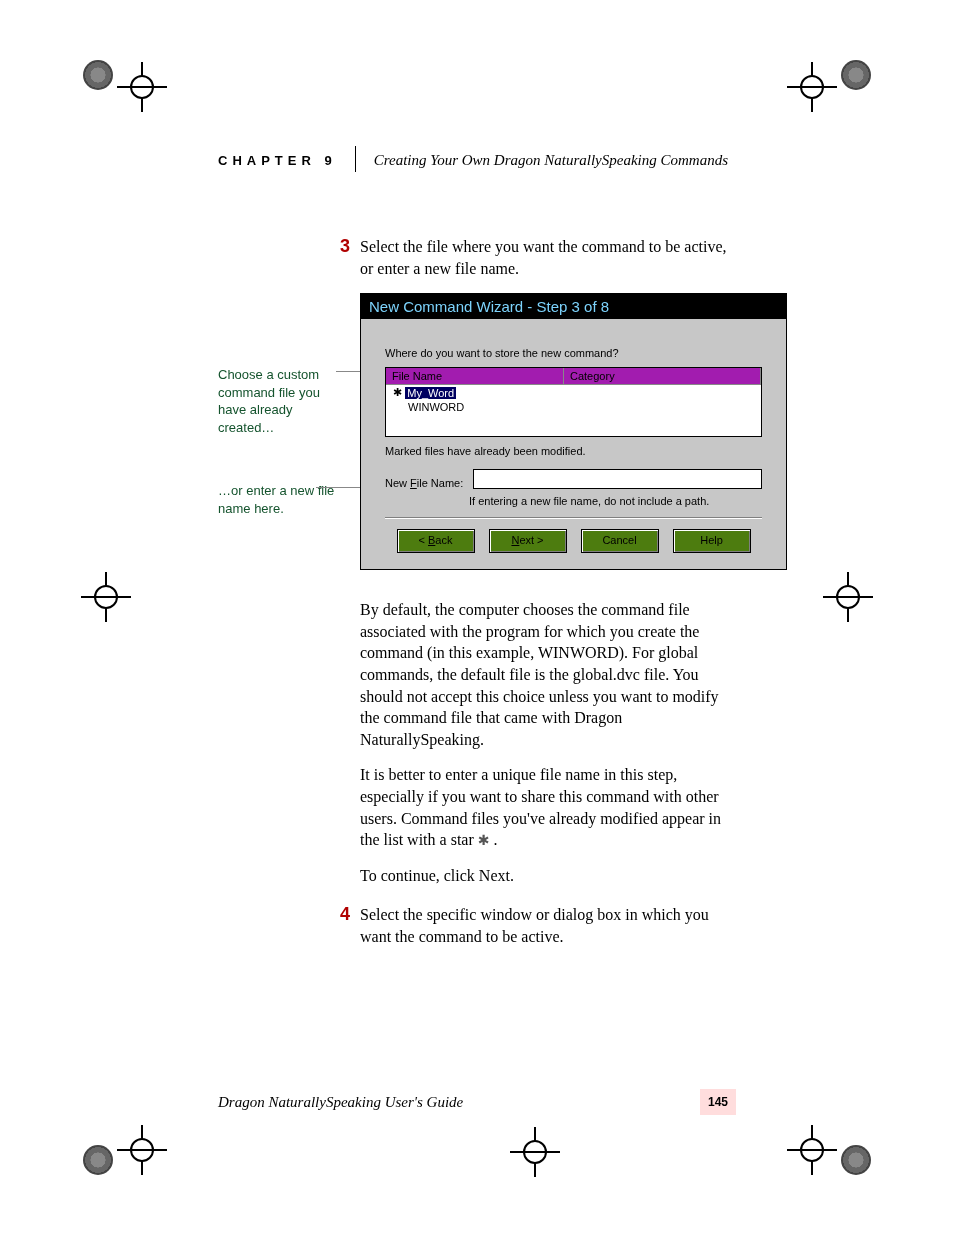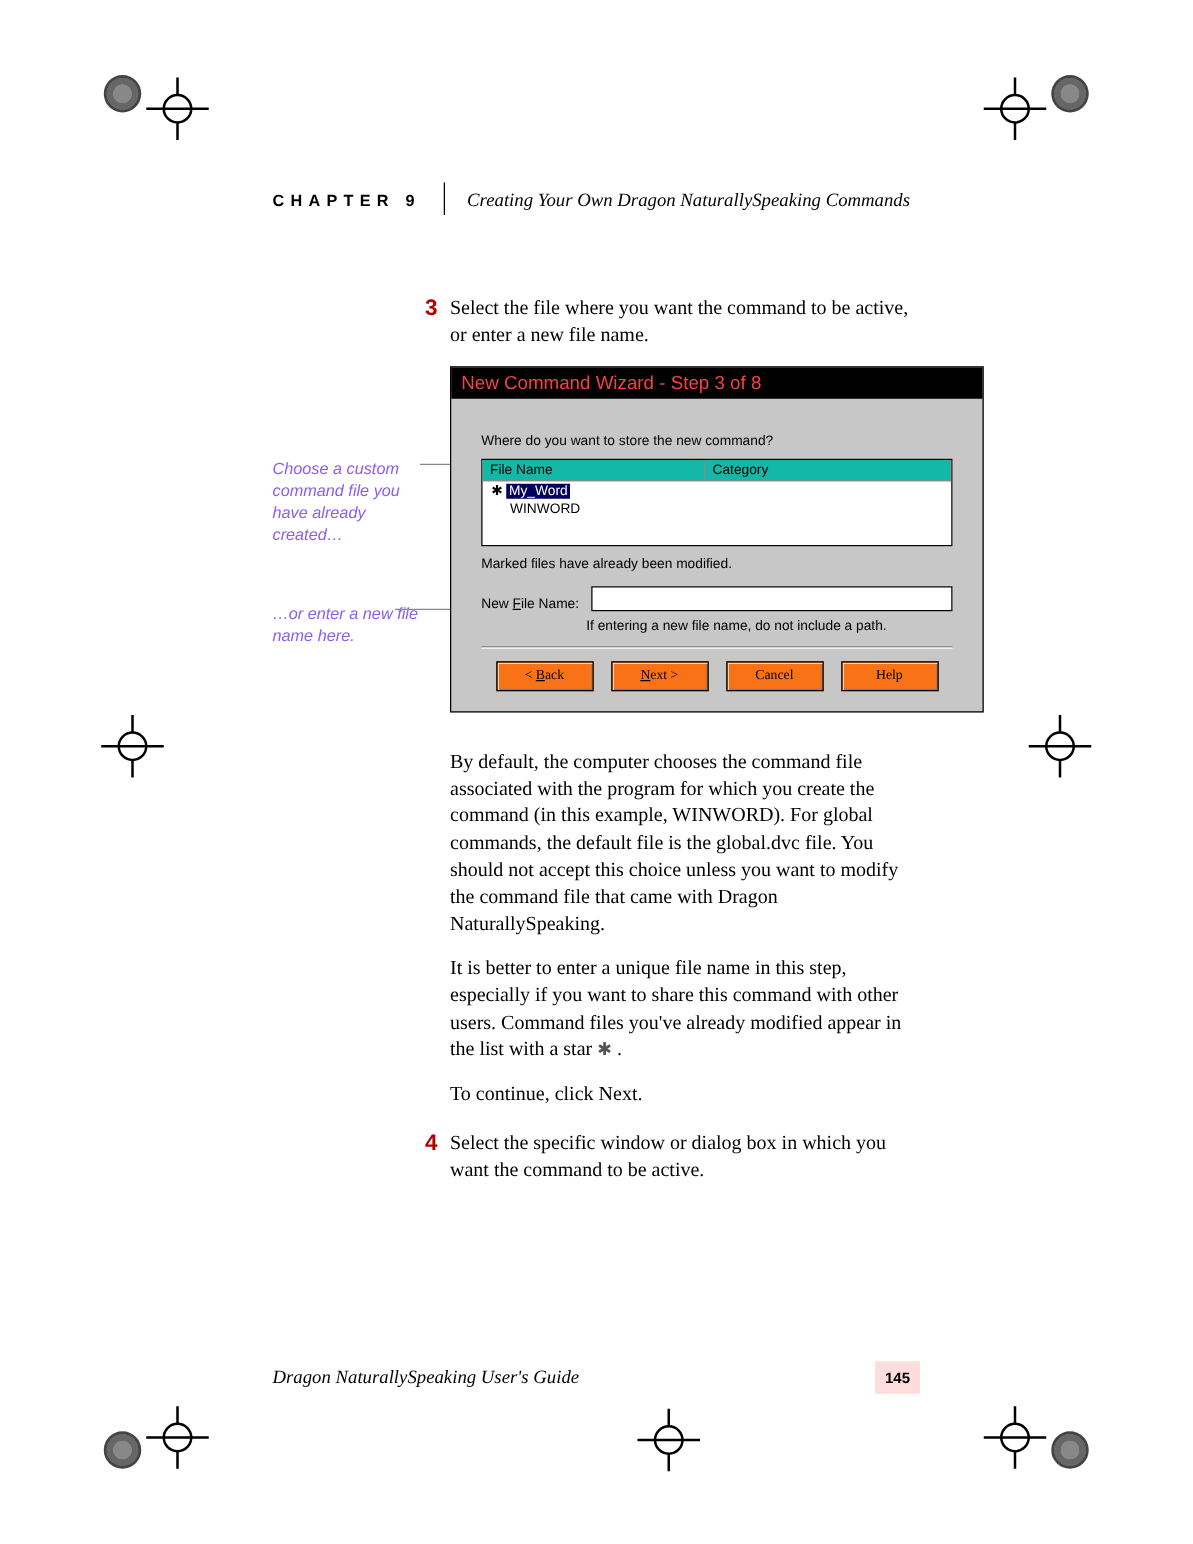--- a/index.html
+++ b/index.html
@@ -18,42 +18,42 @@
   .cm-cb{bottom:30px;left:455px}
   .running-head{position:absolute;top:148px;left:155px;right:155px;height:30px}
   .rh-ch{font-family:Arial,Helvetica,sans-serif;font-weight:700;letter-spacing:5px;font-size:13px}
   .rh-sep{display:inline-block;border-left:1px solid #000;height:26px;vertical-align:middle;margin:0 14px;position:relative;top:-2px}
   .rh-title{font-style:italic;font-size:15px}
   .content{position:absolute;top:236px;left:155px;right:155px}
   .step-row{display:flex;align-items:flex-start;margin-bottom:14px}
   .step-num{font-family:Arial,Helvetica,sans-serif;font-weight:900;color:#b00000;font-size:18px;width:32px;text-align:right;margin-right:10px;flex:0 0 32px;margin-left:100px}
   .step-text{font-size:16px;line-height:1.35;flex:1}
   .para{margin-left:142px;font-size:16px;line-height:1.35;margin-top:14px;margin-bottom:14px}
-  .annot{position:absolute;font-family:Arial,Helvetica,sans-serif;font-style:italic;color:#8b5cf6;font-size:13px;line-height:1.35;width:130px}
+  .annot{position:absolute;font-family:Arial,Helvetica,sans-serif;color:#14532d;font-size:13px;line-height:1.35;width:130px}
   .annot-line{position:absolute;height:1px;background:#888}
   
   .dialog{position:relative;margin-left:142px;width:425px;border:1px solid #000;background:#c7c7c7;font-family:"MS Sans Serif",Arial,Helvetica,sans-serif;font-size:11px}
-  .dlg-title{background:#000;color:#ef4444;font-family:Arial,Helvetica,sans-serif;font-size:15px;padding:4px 8px}
+  .dlg-title{background:#000;color:#7dd3fc;font-family:Arial,Helvetica,sans-serif;font-size:15px;padding:4px 8px}
   .dlg-body{padding:28px 24px 12px 24px;color:#000}
   .dlg-q{margin-bottom:8px}
   .filelist{border:1px solid #000;background:#fff;height:68px;position:relative;overflow:hidden}
-  .fl-headers{display:flex;border-bottom:1px solid #888;background:#14b8a6;font-size:11px}
+  .fl-headers{display:flex;border-bottom:1px solid #888;background:#a21caf;font-size:11px}
   .fl-h{padding:2px 6px;border-right:1px solid #888}
   .fl-h.fn{width:165px}.fl-h.cat{flex:1}
   .fl-row{display:flex;align-items:center;padding:1px 4px;font-size:11px}
   .fl-row.sel .fname{background:#000060;color:#fff;padding:0 2px}
   .star{font-size:11px;padding:0 3px;color:#000}
   .dlg-note{margin:8px 0 12px 0;font-size:11px}
   .nf-row{display:flex;align-items:flex-end;gap:10px;margin-bottom:6px}
   .nf-label{font-size:11px;white-space:nowrap}
   .nf-input{flex:1;height:18px;background:#fff;border:1px solid #000;display:inline-block}
   .nf-hint{font-size:11px;margin-left:84px;margin-bottom:10px}
   .dlg-sep{border:none;border-top:1px solid #808080;border-bottom:1px solid #fff;margin:0 0 10px 0}
   .dlg-buttons{display:flex;gap:14px;justify-content:center;padding-bottom:4px}
-  .dlg-btn{width:76px;height:22px;background:#f97316;border:1px solid #000;box-shadow:inset 1px 1px 0 #fff,inset -1px -1px 0 #808080;font-family:Liberation Serif, serif;font-size:11px;text-align:center;line-height:20px}
+  .dlg-btn{width:76px;height:22px;background:#4d7c0f;border:1px solid #000;box-shadow:inset 1px 1px 0 #fff,inset -1px -1px 0 #808080;font-family:Liberation Sans, sans-serif;font-size:11px;text-align:center;line-height:20px}
   .u{text-decoration:underline}
   .star-inline{font-family:Arial,sans-serif;font-size:14px;color:#555}
   .footer{position:absolute;bottom:120px;left:155px;right:155px;display:flex;justify-content:space-between;align-items:center}
   .ft-title{font-style:italic;font-size:15px}
   .ft-page{font-family:Arial,Helvetica,sans-serif;font-weight:700;font-size:12px;background:#fdd;padding:6px 8px}
 </style>
 </head>
 <body>
 
 <div class="page">

